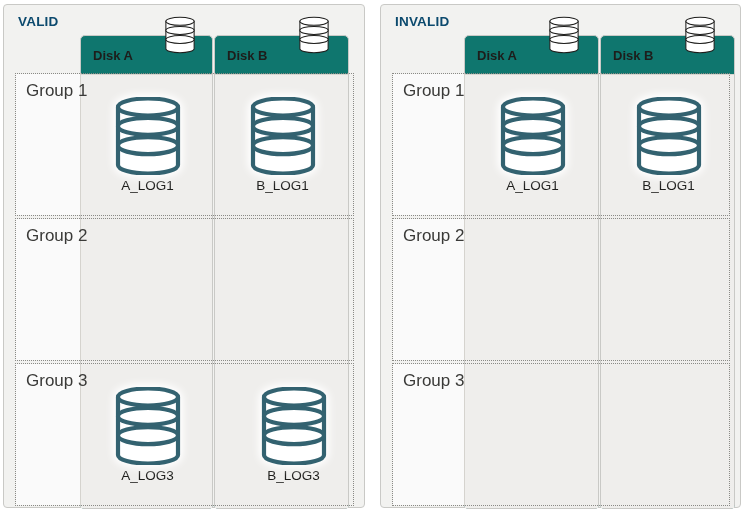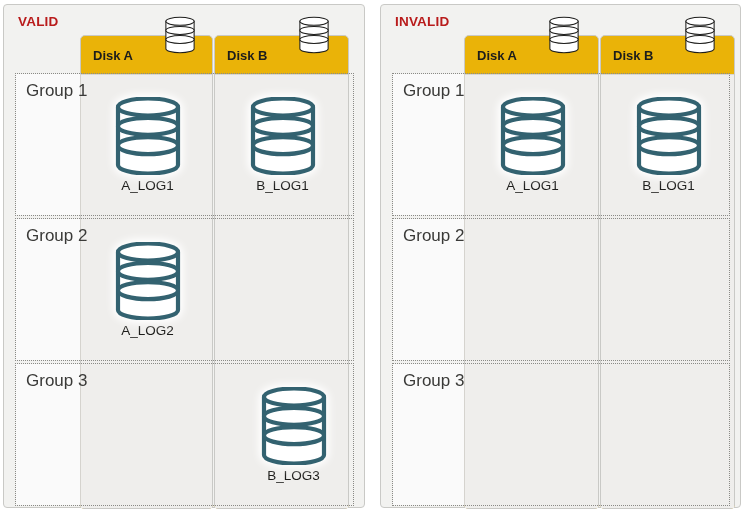--- a/index.html
+++ b/index.html
@@ -34,30 +34,30 @@
   }
   #panel-valid   { left: 3px;   width: 362px; }
   #panel-invalid { left: 380px; width: 361px; }
 
   .panel-title {
     position: absolute;
     top: 9px;
     left: 14px;
     font-size: 13.5px;
     font-weight: bold;
-    color: #b91c1c;
+    color: #0c4a6e;
     letter-spacing: .2px;
     white-space: nowrap;
   }
 
   
   .disk-col {
     position: absolute;
     top: 30px;
-    background: #eab308;
+    background: #0f766e;
     border: 1px solid #c9c9c6;
     border-radius: 5px 5px 4px 4px;
     box-sizing: border-box;
   }
   .disk-col-head {
     position: absolute;
     top: 0;
     left: 0;
     right: 0;
     height: 38px;
@@ -187,33 +187,33 @@
               <ellipse cx="34" cy="29.3" rx="30" ry="8.5" fill="#ffffff" stroke="#336270" stroke-width="4.2"></ellipse>
               <ellipse cx="34" cy="48.6" rx="30" ry="8.5" fill="#ffffff" stroke="#336270" stroke-width="4.2"></ellipse>
             </svg></div>
           <div class="log-name">B_LOG1</div>
         </div>
       </div>
       <div class="group-row" style="top: 213px; left: 11px; width: 339px; height: 143px;">
         <div class="group-label-cell" style="width: 65px;">
           <span class="group-label">Group 2</span>
         </div>
-        <div class="log-cell" style="left: 65px; width: 133px;">
-          <div class="log-cyl"><svg viewBox="0 0 68 78" width="100%" height="100%">
-              <path d="M 4 10 L 4 68 A 30 8.5 0 0 0 64 68 L 64 10 Z" fill="#ffffff" stroke="#336270" stroke-width="4.2" stroke-linejoin="round"></path>
-              <ellipse cx="34" cy="10" rx="30" ry="8.5" fill="#ffffff" stroke="#336270" stroke-width="4.2"></ellipse>
-              <ellipse cx="34" cy="29.3" rx="30" ry="8.5" fill="#ffffff" stroke="#336270" stroke-width="4.2"></ellipse>
-              <ellipse cx="34" cy="48.6" rx="30" ry="8.5" fill="#ffffff" stroke="#336270" stroke-width="4.2"></ellipse>
-            </svg></div>
-          <div class="log-name">A_LOG2</div>
-        </div>
       </div>
       <div class="group-row" style="top: 358px; left: 11px; width: 339px; height: 143px;">
         <div class="group-label-cell" style="width: 65px;">
           <span class="group-label">Group 3</span>
+        </div>
+        <div class="log-cell" style="left: 65px; width: 133px;">
+          <div class="log-cyl"><svg viewBox="0 0 68 78" width="100%" height="100%">
+              <path d="M 4 10 L 4 68 A 30 8.5 0 0 0 64 68 L 64 10 Z" fill="#ffffff" stroke="#336270" stroke-width="4.2" stroke-linejoin="round"></path>
+              <ellipse cx="34" cy="10" rx="30" ry="8.5" fill="#ffffff" stroke="#336270" stroke-width="4.2"></ellipse>
+              <ellipse cx="34" cy="29.3" rx="30" ry="8.5" fill="#ffffff" stroke="#336270" stroke-width="4.2"></ellipse>
+              <ellipse cx="34" cy="48.6" rx="30" ry="8.5" fill="#ffffff" stroke="#336270" stroke-width="4.2"></ellipse>
+            </svg></div>
+          <div class="log-name">A_LOG3</div>
         </div>
         <div class="log-cell" style="left: 210px; width: 135px;">
           <div class="log-cyl"><svg viewBox="0 0 68 78" width="100%" height="100%">
               <path d="M 4 10 L 4 68 A 30 8.5 0 0 0 64 68 L 64 10 Z" fill="#ffffff" stroke="#336270" stroke-width="4.2" stroke-linejoin="round"></path>
               <ellipse cx="34" cy="10" rx="30" ry="8.5" fill="#ffffff" stroke="#336270" stroke-width="4.2"></ellipse>
               <ellipse cx="34" cy="29.3" rx="30" ry="8.5" fill="#ffffff" stroke="#336270" stroke-width="4.2"></ellipse>
               <ellipse cx="34" cy="48.6" rx="30" ry="8.5" fill="#ffffff" stroke="#336270" stroke-width="4.2"></ellipse>
             </svg></div>
           <div class="log-name">B_LOG3</div>
         </div>

